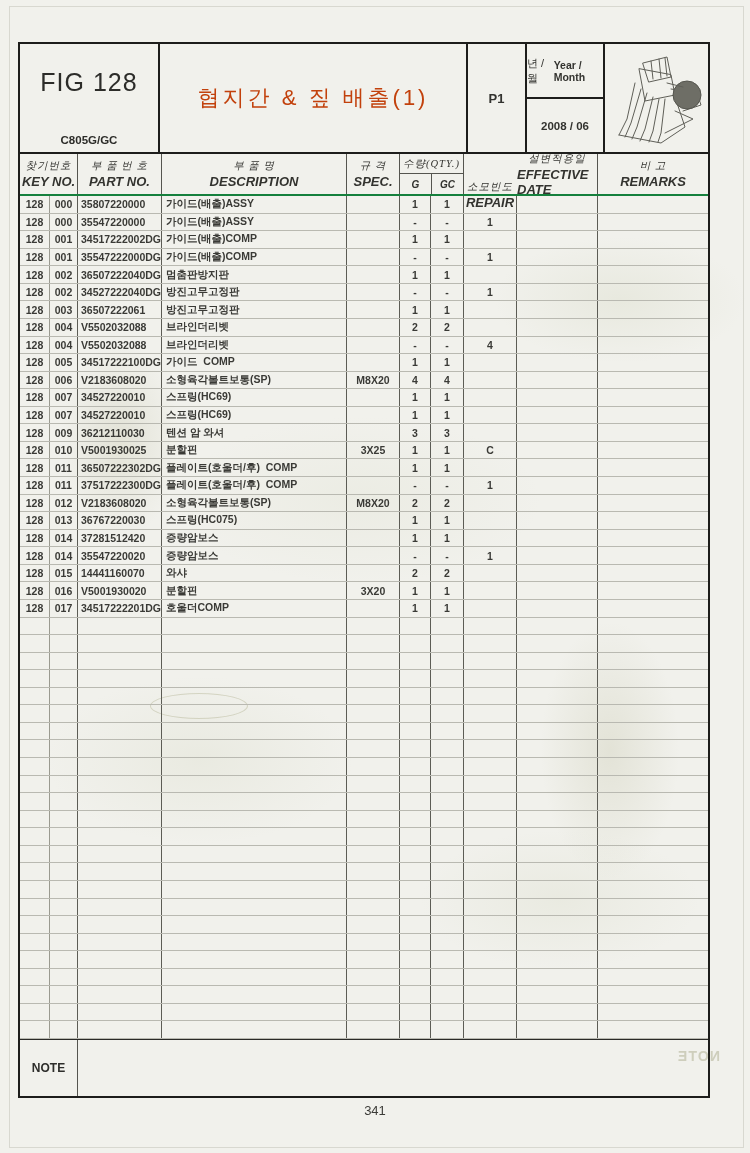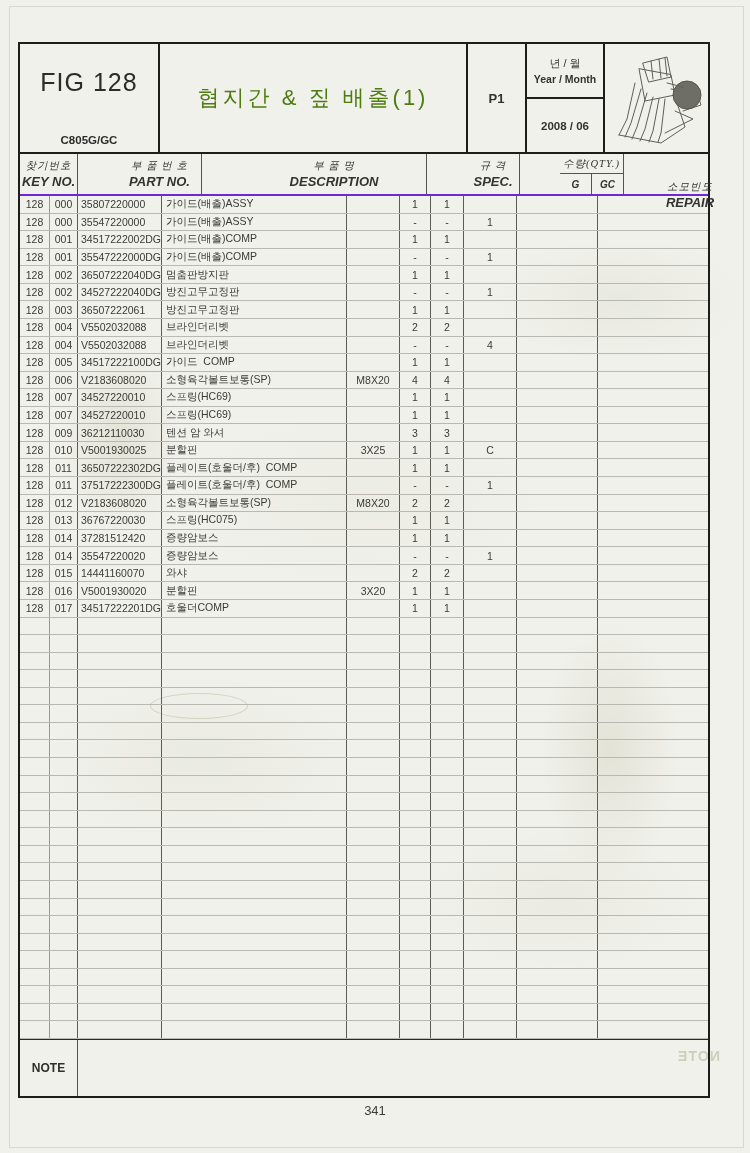--- a/index.html
+++ b/index.html
@@ -26,47 +26,47 @@
     border:2px solid #1d1d1b;display:flex;flex-direction:column;
     box-sizing:border-box;color:#33332f;
   }
   
   .head-band{display:flex;height:108px;border-bottom:2px solid #1d1d1b;flex:none;}
   .hb-cell{box-sizing:border-box;border-right:2px solid #1d1d1b;position:relative;}
   .hb-fig{width:140px;flex:none;}
   .fig-label{position:absolute;top:24px;width:100%;text-align:center;font-size:25px;letter-spacing:1px;color:#2c2c29;}
   .fig-model{position:absolute;bottom:6px;width:100%;text-align:center;font-size:11.5px;font-weight:bold;color:#2c2c29;}
   .hb-title{width:308px;flex:none;display:flex;align-items:center;justify-content:center;}
-  .title-text{font-size:22px;letter-spacing:3px;color:#4d7c0f;}
+  .title-text{font-size:22px;letter-spacing:3px;color:#c2410c;}
   .hb-p1{width:59px;flex:none;display:flex;align-items:center;justify-content:center;font-size:13px;font-weight:bold;}
   .hb-ym{width:78px;flex:none;display:flex;flex-direction:column;}
-  .ym-top{height:55px;border-bottom:2px solid #1d1d1b;box-sizing:border-box;display:flex;flex-direction:column;align-items:center;justify-content:center;gap:2px;}
+  .ym-top{height:55px;border-bottom:2px solid #1d1d1b;box-sizing:border-box;display:flex;flex-direction:row;align-items:center;justify-content:center;gap:2px;}
   .ym-ko{font-size:11px;}
   .ym-en{font-size:10.5px;font-weight:bold;}
   .ym-val{flex:1;display:flex;align-items:center;justify-content:center;font-size:11.5px;font-weight:bold;}
   .hb-img{flex:1;border-right:none;display:flex;align-items:center;justify-content:center;}
   
-  .col-head{display:flex;height:40px;border-bottom:2px solid #6d28d9;flex:none;font-style:italic;gap:40px;}
+  .col-head{display:flex;height:40px;border-bottom:2px solid #15803d;flex:none;font-style:italic;}
   .ch{box-sizing:border-box;border-right:1px solid #55554f;display:flex;flex-direction:column;align-items:center;justify-content:center;gap:1px;}
   .ch-ko{font-size:10.5px;font-family:"Liberation Serif", serif;font-style:italic;letter-spacing:1px;}
   .ch-en{font-size:13px;font-weight:bold;}
   .ch-key{width:58px;flex:none;}
   .ch-part{width:84px;flex:none;}
   .ch-desc{width:185px;flex:none;}
   .ch-spec{width:53px;flex:none;}
   .ch-qty{width:64px;flex:none;padding:0;gap:0;}
   .qty-top{height:20px;width:100%;border-bottom:1px solid #55554f;box-sizing:border-box;display:flex;align-items:center;justify-content:center;}
   .qty-bottom{height:20px;width:100%;display:flex;}
   .qty-g,.qty-gc{flex:1;display:flex;align-items:center;justify-content:center;font-size:10px;font-weight:bold;}
   .qty-g{border-right:1px solid #55554f;box-sizing:border-box;}
   .ch-repair{width:53px;flex:none;margin-top:41px;}
   .ch-eff{width:81px;flex:none;}
   .ch-rem{flex:1;border-right:none;}
   
-  .rows{flex:none;}
+  .rows{flex:none;font-weight:bold;}
   .trow{display:flex;height:17.575px;box-sizing:border-box;border-bottom:1px solid #b9b9b1;font-size:10.5px;color:#3a3a36;}
   .tc{box-sizing:border-box;border-right:1px solid #5c5c55;display:flex;align-items:center;overflow:hidden;}
   .c-fig{width:30px;flex:none;justify-content:center;border-right:1px solid #9a9a90;}
   .c-key{width:28px;flex:none;justify-content:center;}
   .c-part{width:84px;flex:none;padding-left:3px;}
   .c-desc{width:185px;flex:none;padding-left:4px;white-space:pre;}
   .c-spec{width:53px;flex:none;justify-content:center;}
   .c-g{width:31px;flex:none;justify-content:center;}
   .c-gc{width:33px;flex:none;justify-content:center;}
   .c-repair{width:53px;flex:none;justify-content:center;}

